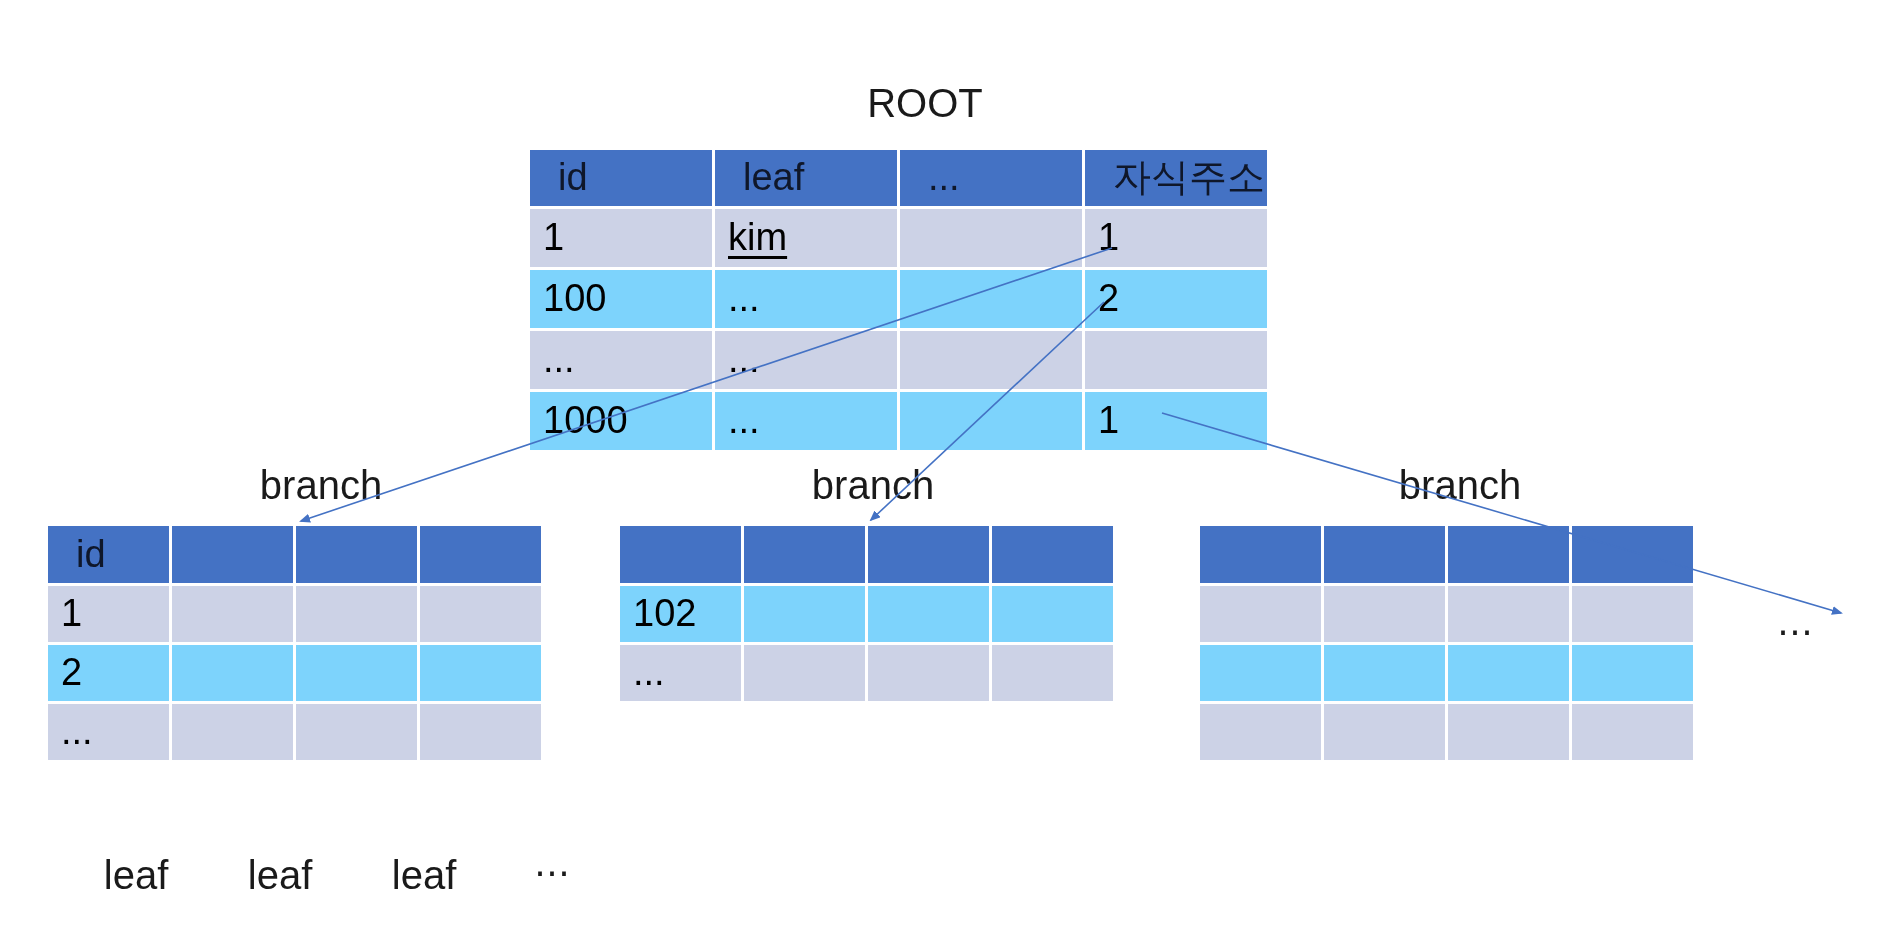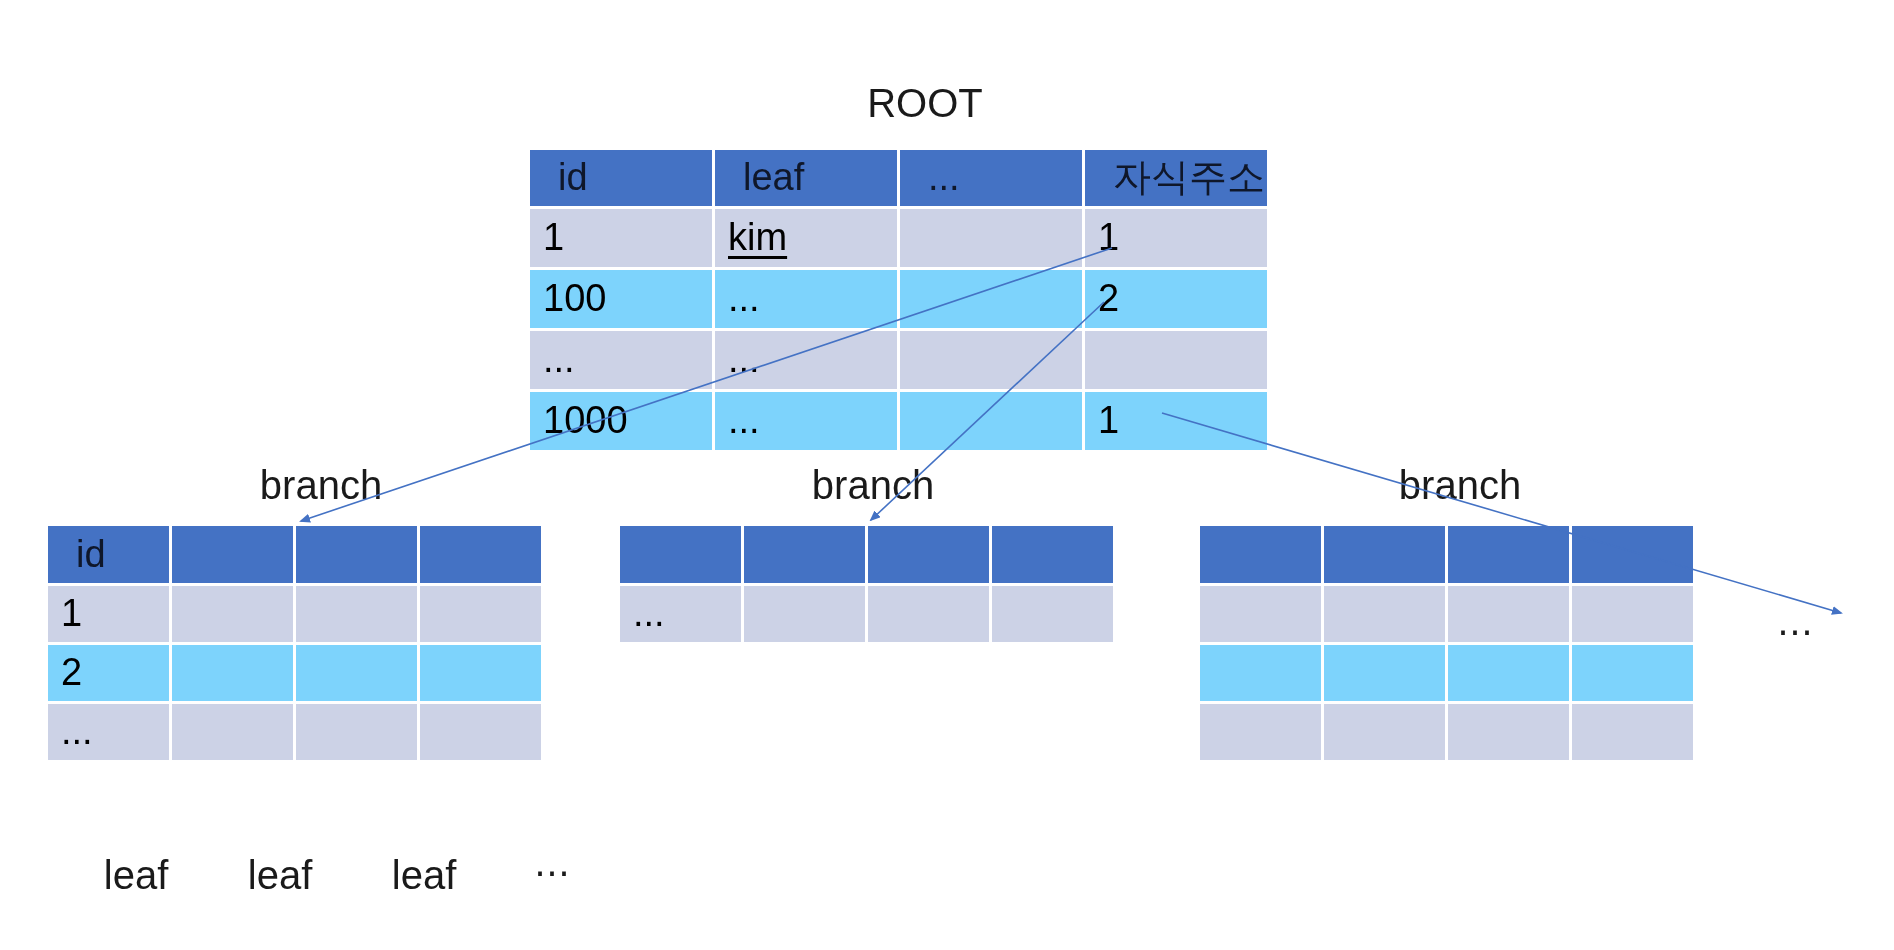--- a/index.html
+++ b/index.html
@@ -137,20 +137,26 @@
     </colgroup>
   <thead>
     <tr>
       <td></td>
       <td></td>
       <td></td>
       <td></td>
     </tr>
   </thead>
   <tbody>
+    <tr class="light">
+      <td>102</td>
+      <td></td>
+      <td></td>
+      <td></td>
+    </tr>
     <tr class="dark">
       <td>...</td>
       <td></td>
       <td></td>
       <td></td>
     </tr>
   </tbody>
 </table>
 
 <table class="ptable branch-t" style="left:1197px;top:523px;">

